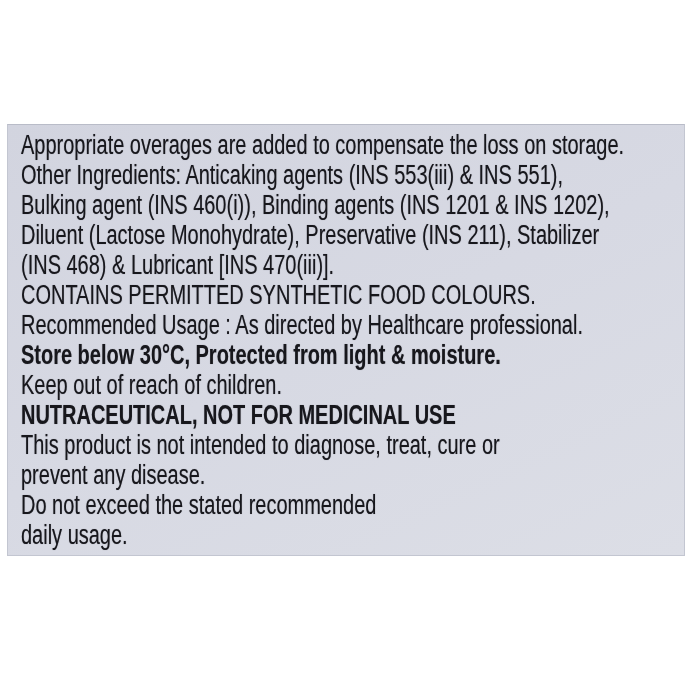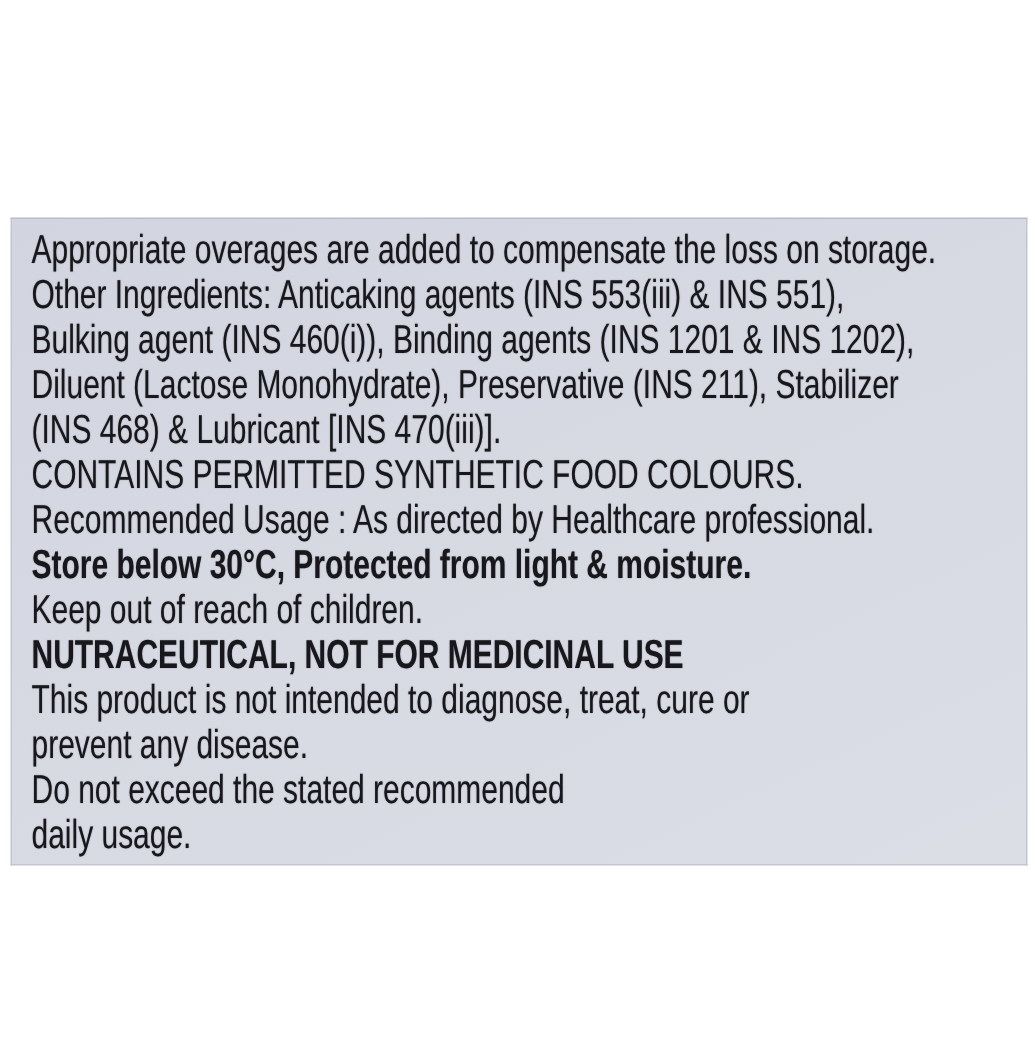--- a/index.html
+++ b/index.html
@@ -11,21 +11,21 @@
     position: relative;
     width: 690px;
     height: 700px;
     background: #ffffff;
     overflow: hidden;
     font-family: "Liberation Sans", "DejaVu Sans", sans-serif;
   }
   .label-panel {
     position: absolute;
     left: 7px;
-    top: 145px;
+    top: 124px;
     width: 678px;
     height: 432px;
     box-sizing: border-box;
     background: linear-gradient(155deg, #d2d4df 0%, #d7d9e3 50%, #dcdee6 100%);
     border: 1px solid #c3c6d1;
     border-top-color: #b9bcc8;
     padding: 5px 0 0 13px;
     overflow: hidden;
   }
   .label-line {

